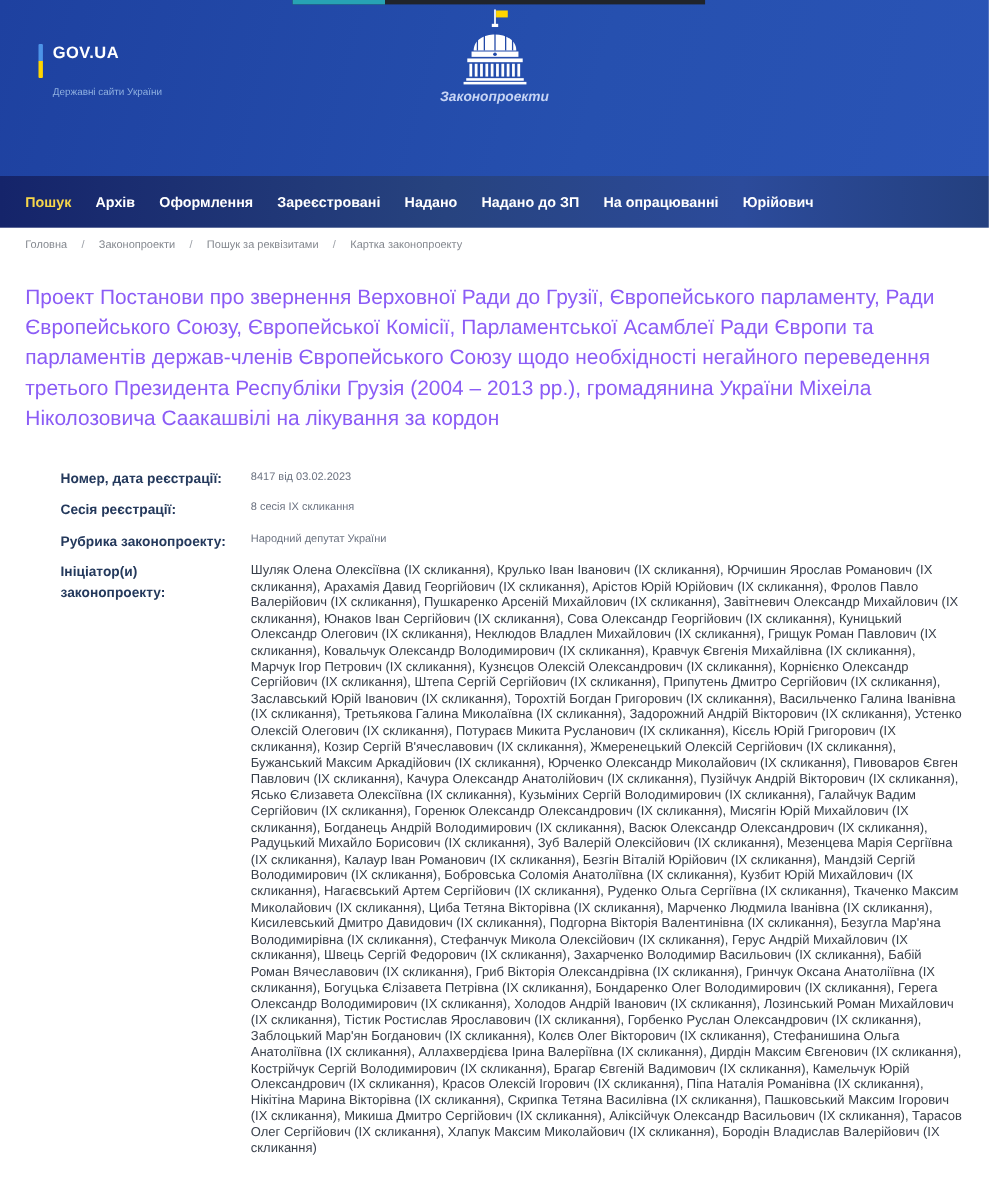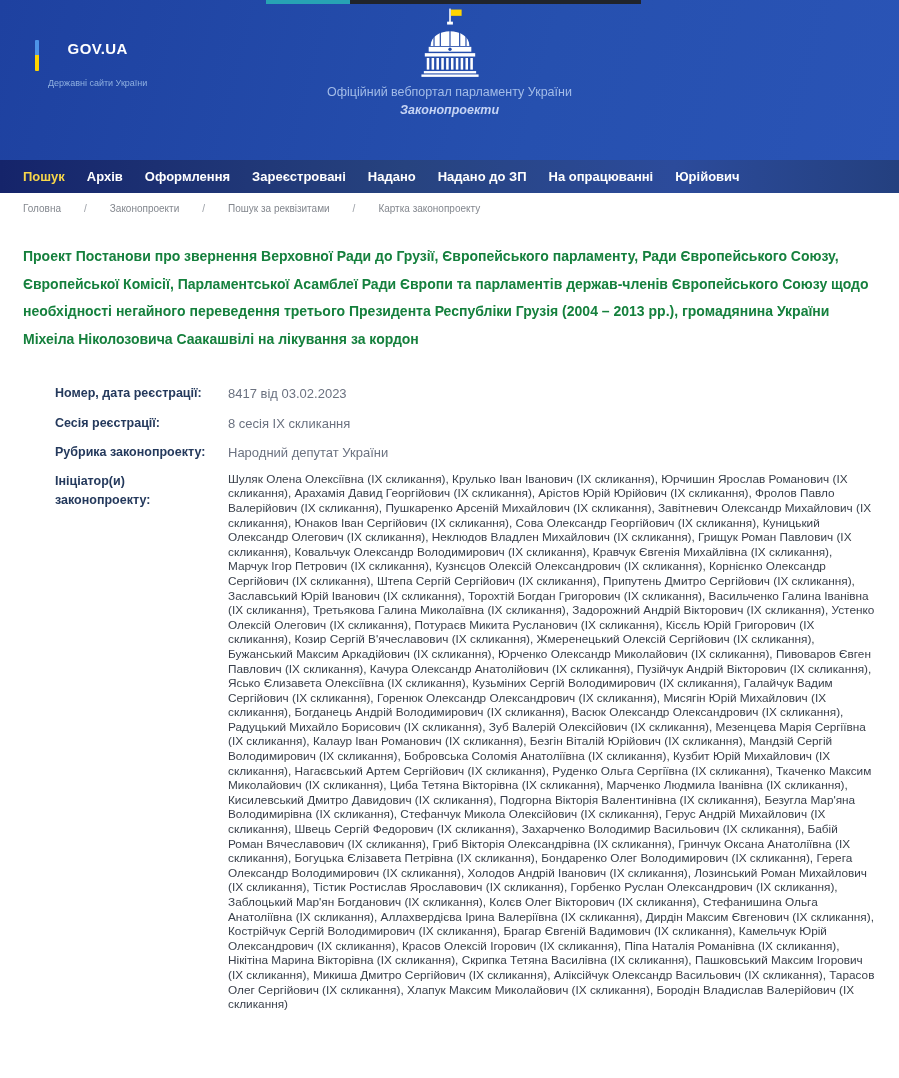--- a/index.html
+++ b/index.html
@@ -13,58 +13,58 @@
   .top-strip { position:absolute; top:0; left:266px; width:375px; height:4px;
     background:#20242b; z-index:5; }
   .top-strip .teal { position:absolute; top:0; left:0; width:84px; height:100%;
     background:#27a3b4; }
 
   
   .header {
     height:160px; position:relative;
     background:linear-gradient(105deg,#1e41a0 0%, #2650af 60%, #2a54b6 100%);
   }
-  .govua { position:absolute; left:35px; top:40px; display:flex; gap:9px; cursor:pointer;text-align:center; }
+  .govua { position:absolute; left:35px; top:40px; display:flex; gap:9px; cursor:pointer; }
   .govua-flag { width:4px; height:31px; border-radius:1px;
     background:linear-gradient(180deg,#4d94e8 0%, #4d94e8 50%, #ffd500 50%, #ffd500 100%); }
   .govua-t1 { font-size:15px; font-weight:bold; color:#ffffff; letter-spacing:.4px; }
   .govua-t2 { font-size:9px; color:#8fb0e0; margin-top:21px; }
 
   .brand { position:absolute; left:0; right:0; top:7px; text-align:center; color:#fff; cursor:pointer; }
   .brand-icon svg { width:62px; height:70px; display:block; margin:0 auto; }
   .brand-title { font-size:22px; font-weight:bold; letter-spacing:3.5px;
     text-transform:uppercase; margin-top:5px; color:#ffffff; }
   .brand-sub { font-size:12.5px; color:#a3bce8; margin-top:8px; }
   .brand-section { font-size:12.5px; font-weight:bold; font-style:italic; color:#c6d4f4; margin-top:4px; }
 
   
   .nav {
-    height:33px; display:flex; align-items:center; gap:22px; padding:0 23px;
+    height:47px; display:flex; align-items:center; gap:22px; padding:0 23px;
     background:linear-gradient(90deg,#15246a 0%, #27437f 45%, #2c4b9b 75%, #24407f 100%);
   }
   .nav a { font-size:13px; font-weight:bold; color:#ffffff; text-decoration:none; white-space:nowrap; cursor:pointer; }
   .nav a.active { color:#f7d64a; }
 
   
-  .breadcrumb { display:flex; align-items:center; gap:23px; padding:10px 23px 8px 23px;
+  .breadcrumb { display:flex; align-items:center; gap:13px; padding:10px 23px 8px 23px;
     font-size:10px; color:#83878e; }
   .breadcrumb .sep { color:#9da1a8; }
   .breadcrumb span.item { cursor:pointer; }
   .breadcrumb span.item.current { cursor:default; }
 
   
   .main { padding:21px 24px 0 23px; }
   .doc-title {
-    font-size:14px; line-height:27.6px; font-weight:700; color:#15803d;
+    font-size:19px; line-height:27.6px; font-weight:400; color:#8b5cf6;
     max-width:858px;
   }
   .details { margin-top:31px; display:grid; grid-template-columns:205px 1fr;
     row-gap:9px; column-gap:0; }
   .dlabel { font-size:12.5px; font-weight:bold; color:#24395c; line-height:1.55; padding-right:18px;padding-left:32px; }
-  .dvalue { font-size:13px; color:#6b7280; line-height:1.55; }
+  .dvalue { font-size:10px; color:#6b7280; line-height:1.55; }
   .dvalue.initiators { font-size:11.8px; line-height:14.6px; color:#383f4a; }
 </style>
 </head>
 <body>
 
 <div class="top-strip">
   <div class="teal"></div>
 </div>
 
 <div class="header">
@@ -102,21 +102,20 @@
         <rect x="33" y="52.5" width="2.6" height="12" fill="#ffffff"></rect>
         <rect x="38" y="52.5" width="2.6" height="12" fill="#ffffff"></rect>
         <rect x="43" y="52.5" width="2.6" height="12" fill="#ffffff"></rect>
         <rect x="48" y="52.5" width="2.6" height="12" fill="#ffffff"></rect>
         <rect x="53" y="52.5" width="2.6" height="12" fill="#ffffff"></rect>
 
         <rect x="5" y="66" width="54" height="2.4" fill="#ffffff"></rect>
         <rect x="2.5" y="69.5" width="59" height="2.5" fill="#ffffff"></rect>
       </svg>
     </div>
-    <div class="brand-sub">Офіційний вебпортал парламенту України</div>
     <div class="brand-section">Законопроекти</div>
   </div>
 </div>
 
 <div class="nav">
   <a class="active">Пошук</a>
   <a>Архів</a>
   <a>Оформлення</a>
   <a>Зареєстровані</a>
   <a>Надано</a>

